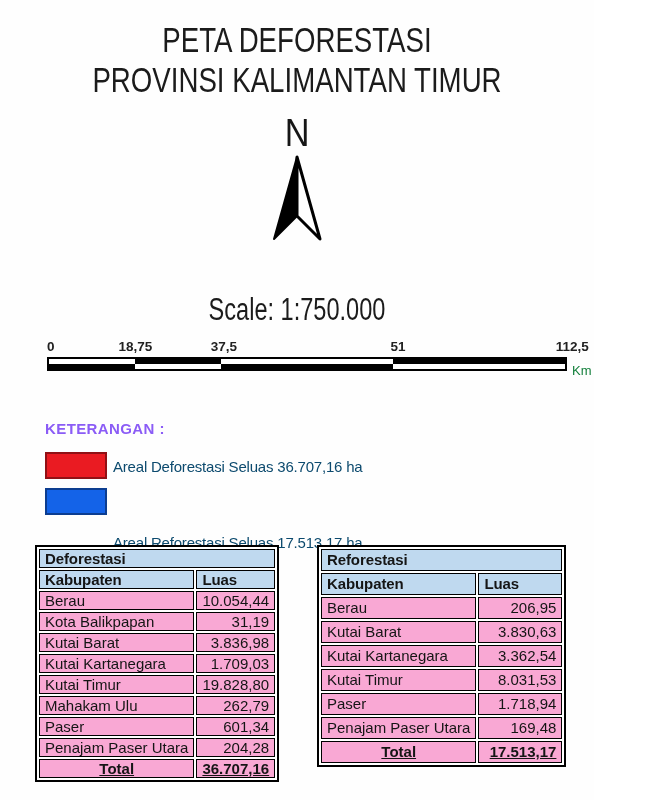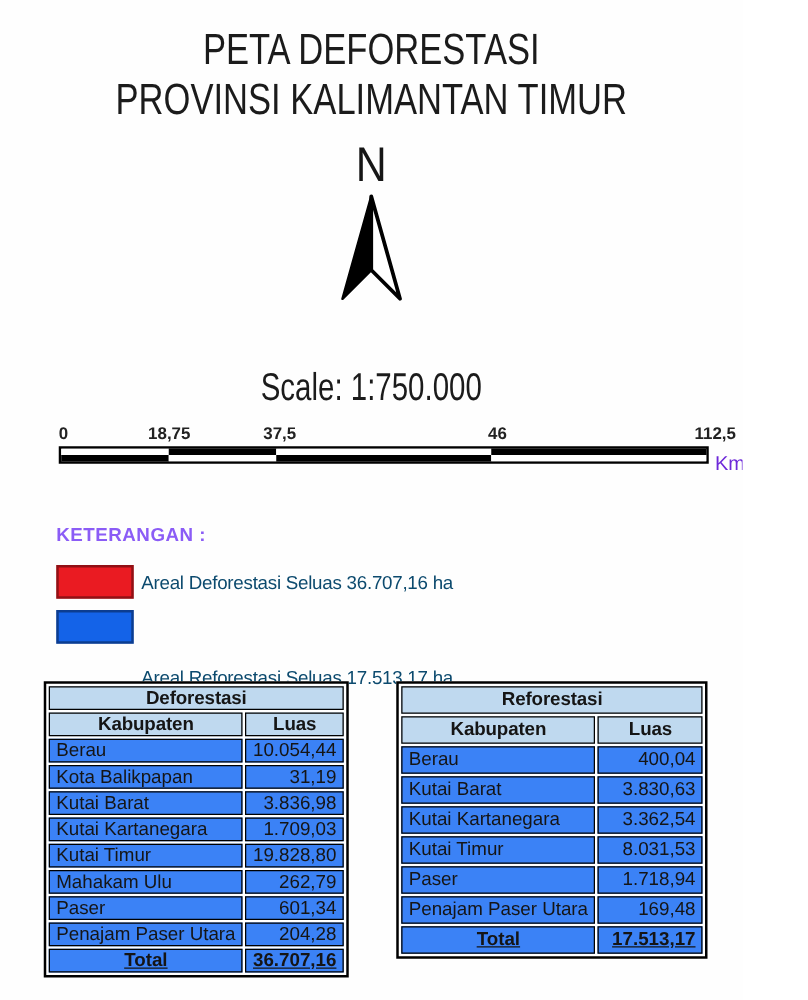--- a/index.html
+++ b/index.html
@@ -33,41 +33,41 @@
   .sb-t0 { left:0.5%; transform:translateX(-35%) !important; }
   .sb-t1 { left:17%; }
   .sb-t2 { left:34%; }
   .sb-t3 { left:67.5%; }
   .sb-t4 { left:101%; }
   .sb-bar { border:2px solid #000; height:14px; display:flex; flex-direction:column; background:#fff; }
   .sb-row { flex:1 1 50%; display:flex; }
   .sb-seg { height:100%; }
   .sb-w1 { width:16.667%; } .sb-w2 { width:33.333%; }
   .sb-black { background:#000; } .sb-white { background:#fff; }
-  .sb-unit { position:absolute; left:calc(100% + 5px); top:24px; font-size:16px; color:#6d28d9; white-space:nowrap; }
+  .sb-unit { position:absolute; left:calc(100% + 5px); top:24px; font-size:13px; color:#15803d; white-space:nowrap; }
   
   .legend-heading { position:absolute; left:45px; top:420px; font-size:15px;
     font-weight:700; letter-spacing:0.4px; color:#8b5cf6; }
   .swatch { position:absolute; left:45px; width:62px; height:27px;
     border:2px solid rgba(0,0,0,0.38); }
   .swatch-1 { top:452px; }
   .swatch-2 { top:488px; }
   .legend-label { position:absolute; left:113px; font-size:15px; line-height:18px;
     letter-spacing:-0.2px; color:#0c4a6e; white-space:nowrap; }
   .legend-label-1 { top:458px; }
   .legend-label-2 { top:494px;margin-top:40px; }
   
   .map-table-wrap { position:absolute; top:545px; border:2px solid #000; background:#fff; }
   .table-left  { left:35px; }
   .table-right { left:317px; }
   table { border-collapse:separate; border-spacing:2px; table-layout:fixed; }
   th, td { border:1.5px solid #000; font-size:15px; line-height:17px;
-    padding:0 5px; background:#3b82f6; overflow:visible; }
+    padding:0 5px; background:#f9a8d4; overflow:visible; }
   .table-right th, .table-right td { line-height:20px; }
-  th { background:#bfd9ef; font-weight:700; text-align:center; letter-spacing:-0.1px; }
+  th { background:#bfd9ef; font-weight:700; text-align:left; letter-spacing:-0.1px; }
   td.cell-kab { text-align:left; white-space:nowrap; }
   td.cell-luas { text-align:right; white-space:nowrap; }
   td.cell-total-label { text-align:center; font-weight:700; text-decoration:underline; }
   td.cell-total-value { text-align:right; font-weight:700; text-decoration:underline; white-space:nowrap; }
 </style>
 </head>
 <body>
 
 <div class="page">
 
@@ -84,21 +84,21 @@
     </svg>
   </div>
 
   <div class="scale-text">Scale: 1:750.000</div>
 
   <div class="scalebar">
     <div class="sb-labels">
       <span class="sb-t0">0</span>
       <span class="sb-t1">18,75</span>
       <span class="sb-t2">37,5</span>
-      <span class="sb-t3">46</span>
+      <span class="sb-t3">51</span>
       <span class="sb-t4">112,5</span>
     </div>
     <div class="sb-bar">
       <div class="sb-row">
         <div class="sb-seg sb-w1 sb-white"></div>
         <div class="sb-seg sb-w1 sb-black"></div>
         <div class="sb-seg sb-w2 sb-white"></div>
         <div class="sb-seg sb-w2 sb-black"></div>
       </div>
       <div class="sb-row">
@@ -180,21 +180,21 @@
       <tbody>
           <tr>
         <th colspan="2">Reforestasi</th>
       </tr>
       <tr>
         <th>Kabupaten</th>
         <th>Luas</th>
       </tr>
       <tr>
         <td class="cell-kab">Berau</td>
-        <td class="cell-luas">400,04</td>
+        <td class="cell-luas">206,95</td>
       </tr>
       <tr>
         <td class="cell-kab">Kutai Barat</td>
         <td class="cell-luas">3.830,63</td>
       </tr>
       <tr>
         <td class="cell-kab">Kutai Kartanegara</td>
         <td class="cell-luas">3.362,54</td>
       </tr>
       <tr>

